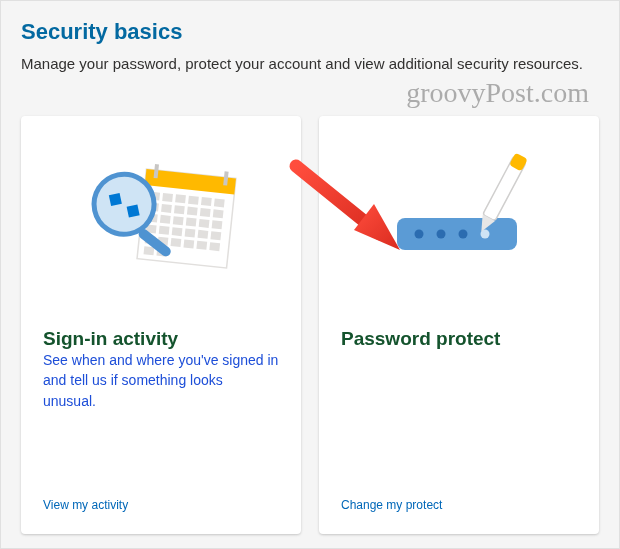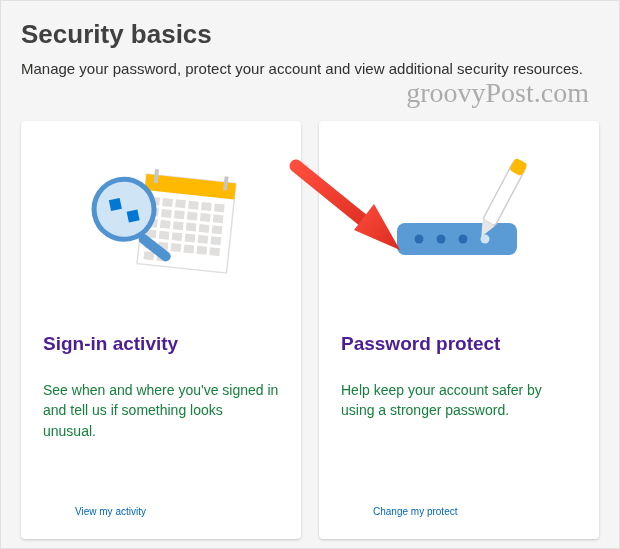--- a/index.html
+++ b/index.html
@@ -7,23 +7,23 @@
       width: 620px;
       height: 549px;
       background: #f5f5f5;
       font-family: "Segoe UI", -apple-system, sans-serif;
       color: #323130;
       padding: 18px 20px;
       position: relative;
       border: 1px solid #e0e0e0;
     }
     .page-title {
-      font-size: 26px;
+      font-size: 22px;
       font-weight: 600;
-      color: #404040;
+      color: #0369a1;
       margin-bottom: 10px;
     }
     .page-subtitle {
       font-size: 15px;
       color: #323130;
       margin-bottom: 44px;
     }
     .watermark {
       position: absolute;
       right: 30px;
@@ -51,36 +51,35 @@
     .illustration {
       flex: 0 0 160px;
       display: flex;
       align-items: center;
       justify-content: center;
       margin-bottom: 30px;
     }
     .card-title {
       font-size: 19px;
       font-weight: 600;
-      color: #4c1d95;
-      margin-bottom: 25px;
+      color: #14532d;
+      margin-bottom: 0;
     }
     .card-desc {
       font-size: 14px;
-      color: #15803d;
+      color: #1d4ed8;
       line-height: 1.45;
       flex: 1;
     }
     .card-link {
-      font-size: 10px;
+      font-size: 12px;
       color: #0067b8;
       text-decoration: none;
       cursor: pointer;
       margin-top: auto;
-      margin-left: 32px;
     }
     .arrow-overlay {
       position: absolute;
       left: 283px;
       top: 155px;
       pointer-events: none;
       z-index: 10;
     }
   </style>
 </head>
@@ -162,21 +161,20 @@
         <circle cx="116" cy="91" r="4.5" fill="#cfe4f5"></circle>
 
         <g transform="rotate(28 125 65)">
           <rect x="118" y="10" width="14" height="66" rx="3" fill="#fff" stroke="#d0cfce" stroke-width="1.5"></rect>
           <path d="M118 76 L132 76 L125 92 Z" fill="#e6e6e6"></path>
           <rect x="118" y="6" width="14" height="14" rx="4" fill="#ffb900"></rect>
         </g>
       </svg>
     </div>
     <h2 class="card-title">Password protect</h2>
-    <p class="card-desc">Help keep your account safer by using a stronger password.</p>
     <a class="card-link">Change my protect</a>
   </div>
 
 </div>
 
 <svg class="arrow-overlay" width="140" height="110" viewBox="0 0 140 110">
   <defs>
     <linearGradient id="arrowgrad" x1="0" y1="0" x2="1" y2="1">
       <stop offset="0%" stop-color="#ff4d3d"></stop>
       <stop offset="100%" stop-color="#d92b1f"></stop>

